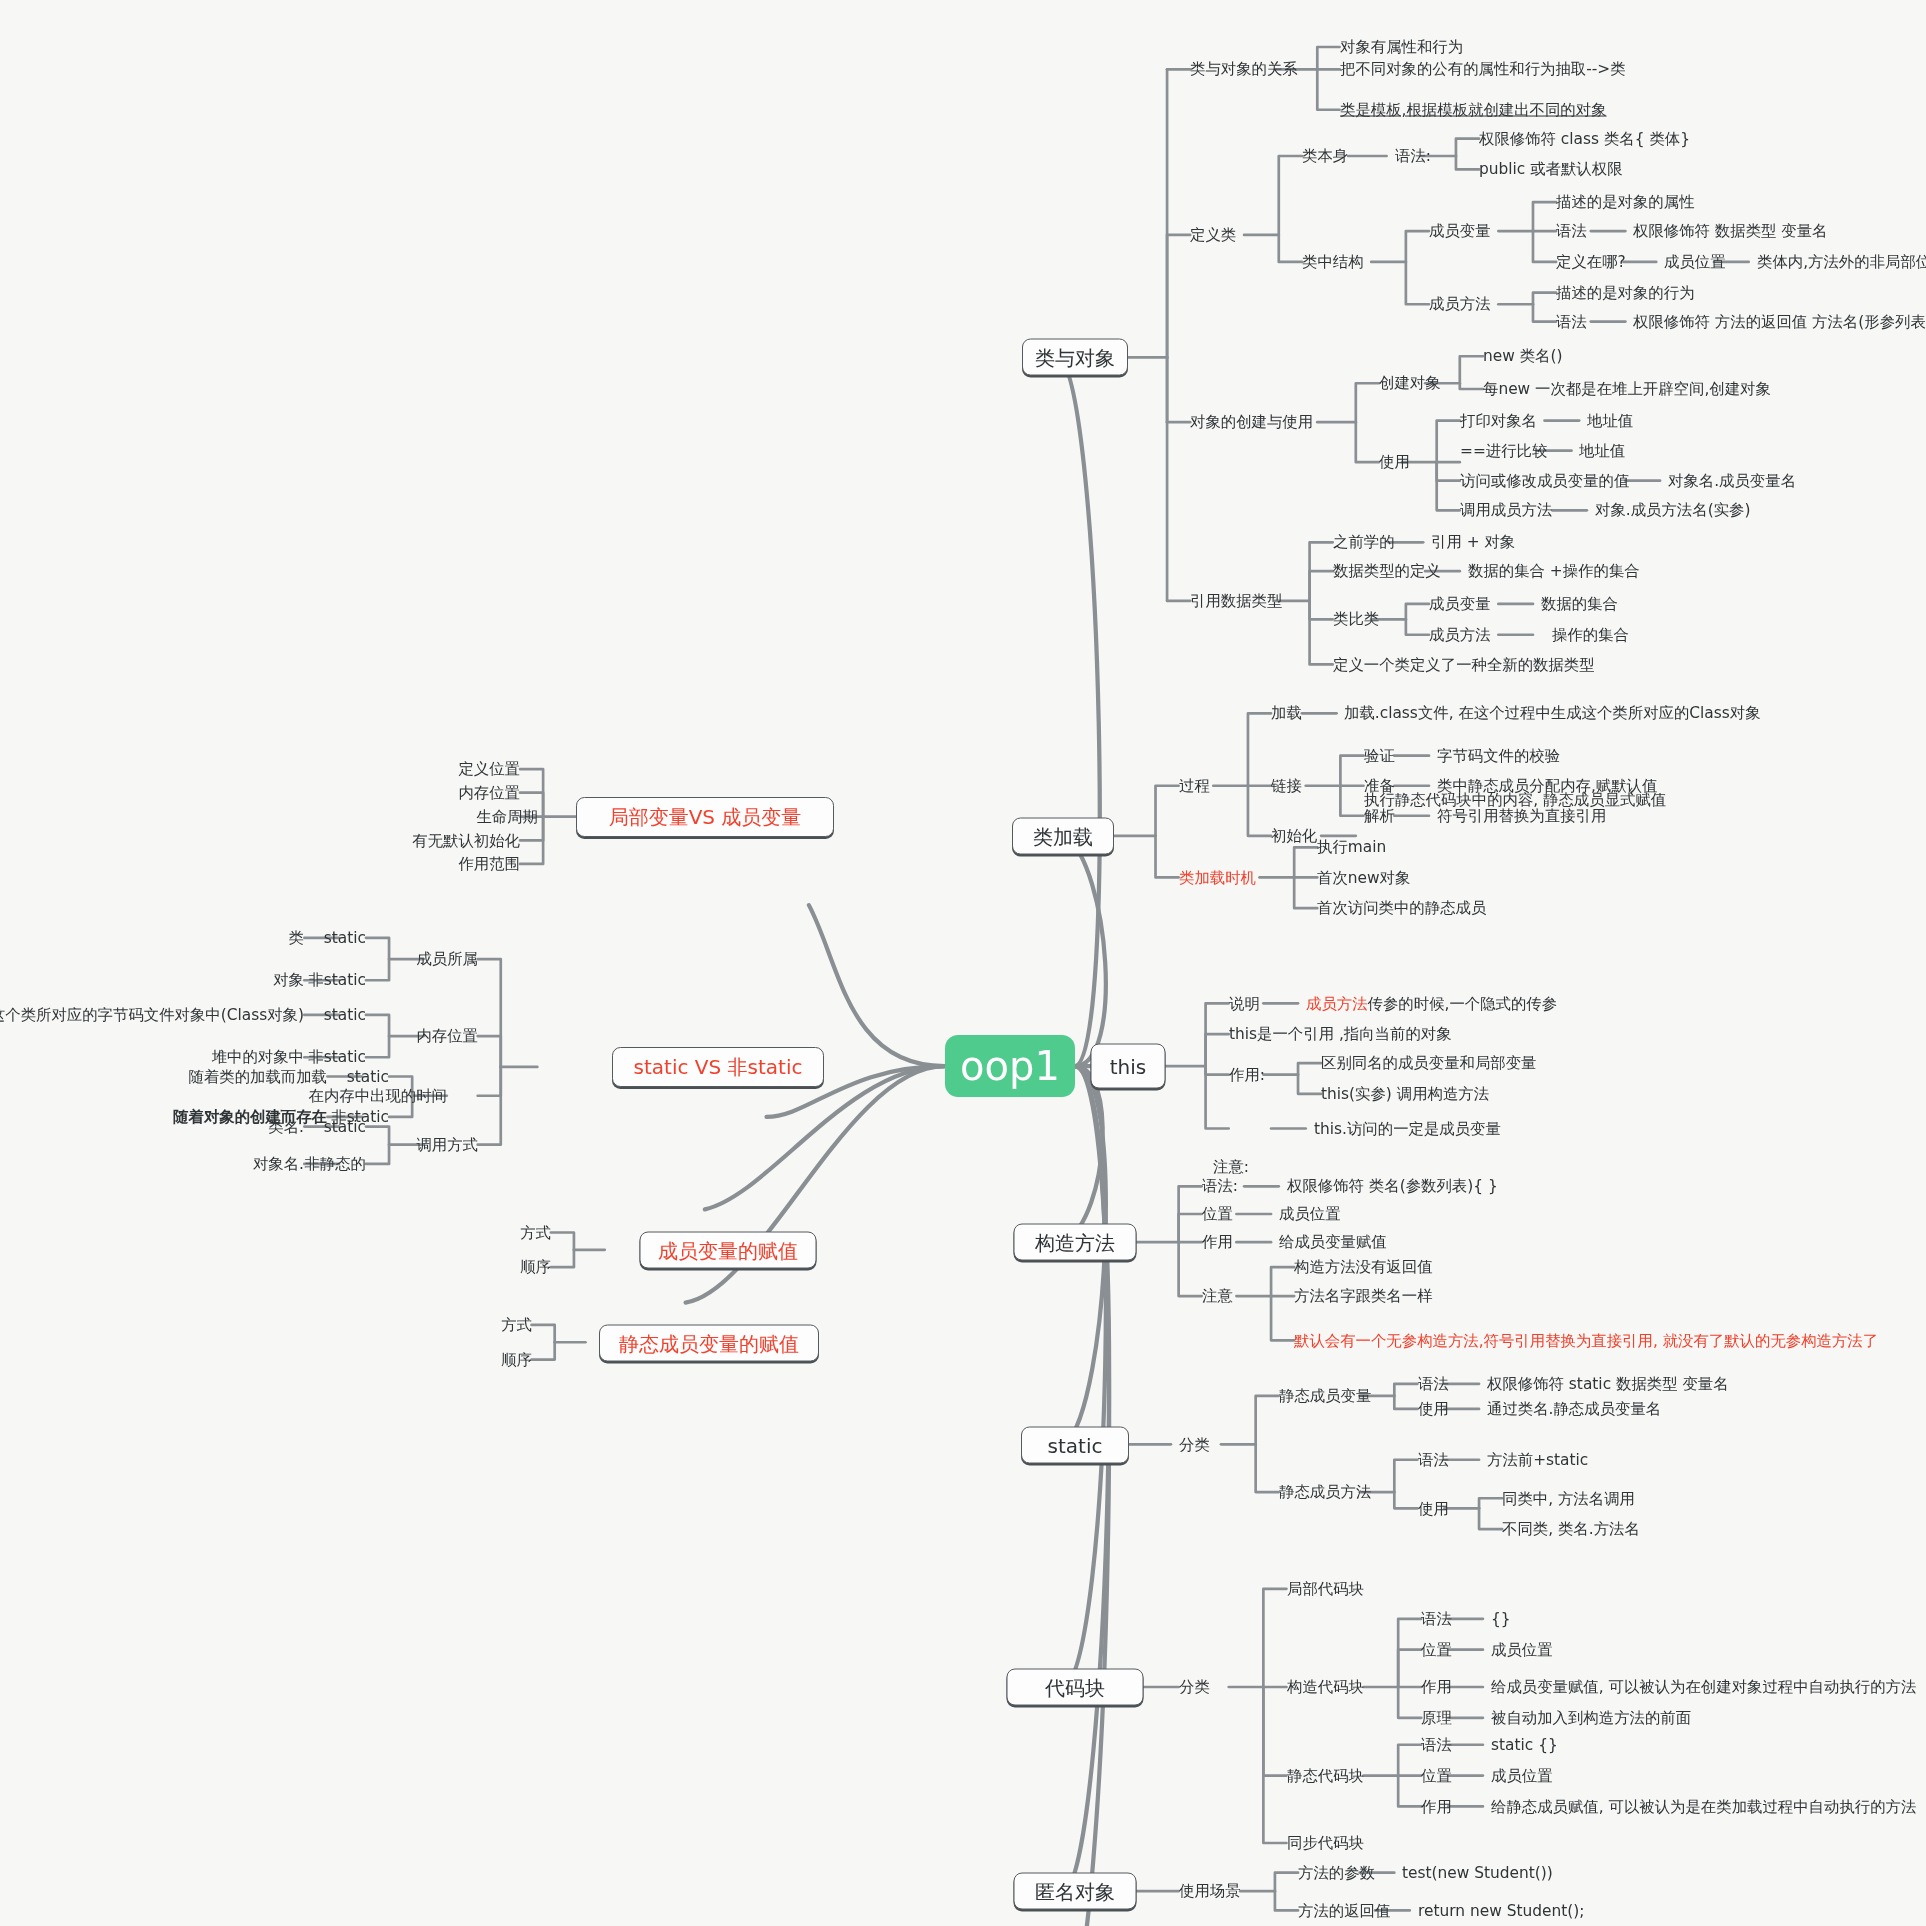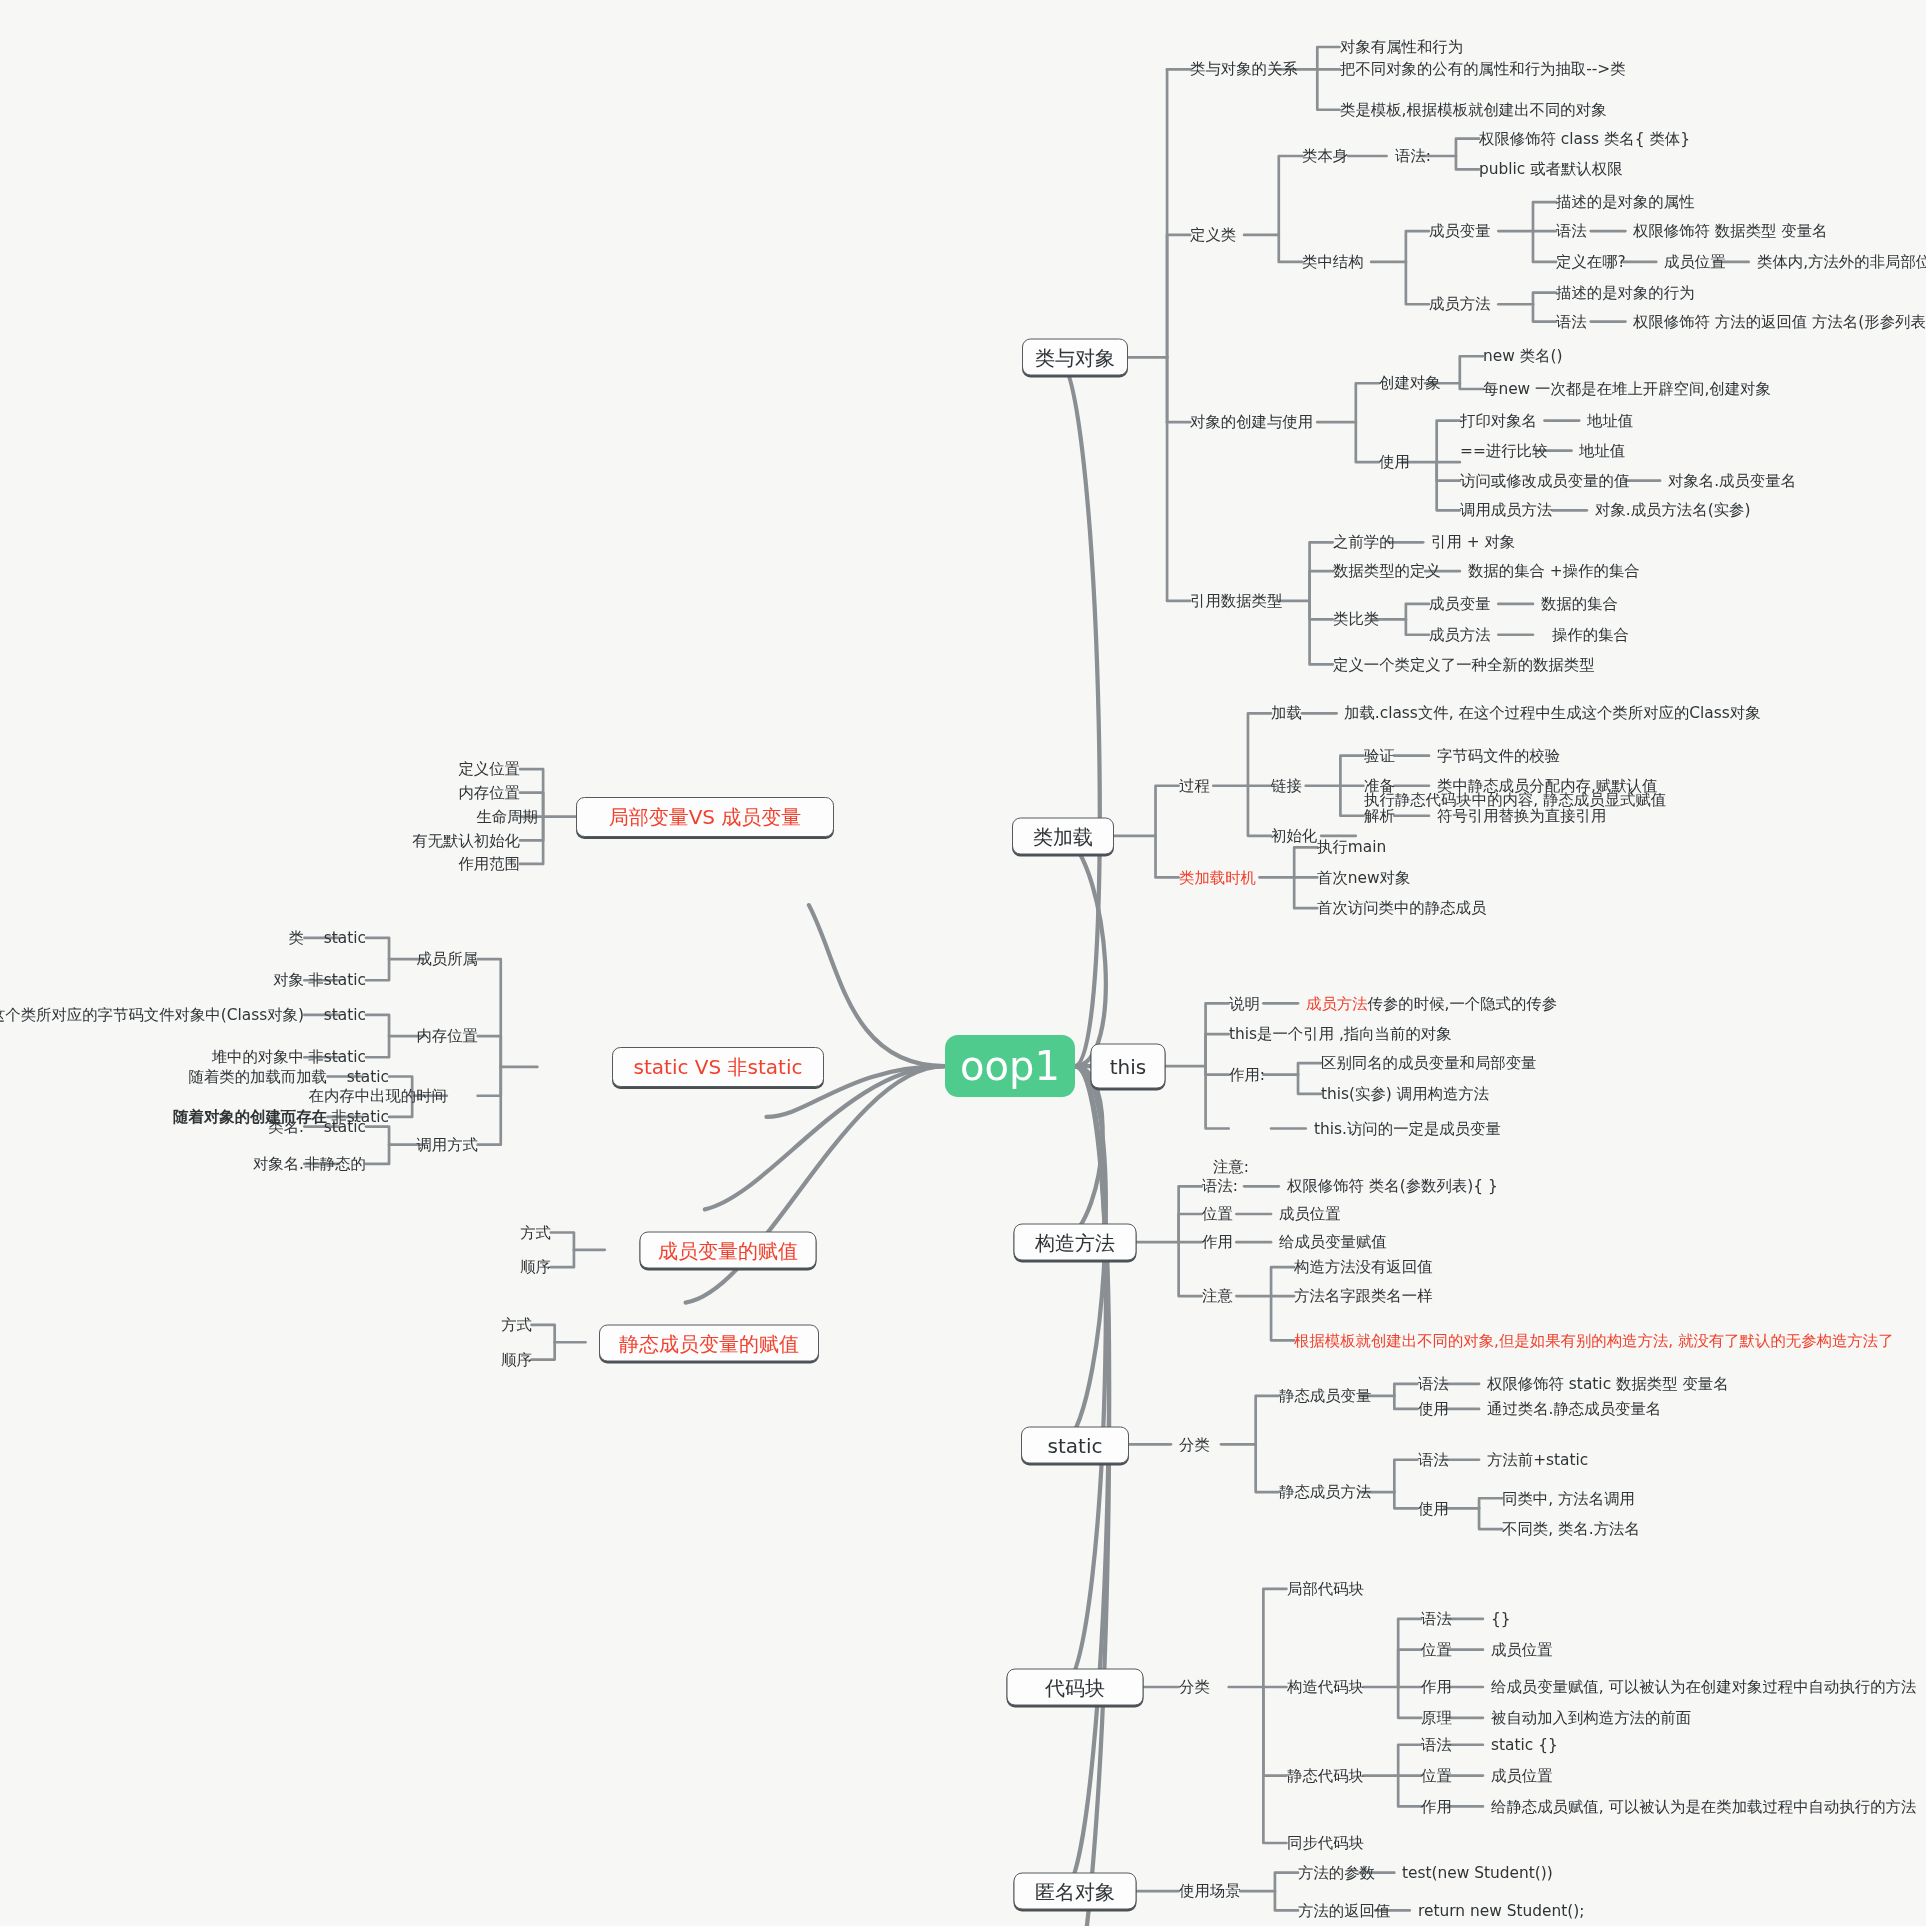--- a/index.html
+++ b/index.html
@@ -314,21 +314,21 @@
   <div class="box red node" style="left:728px;top:1250px;width:177px;height:37px;">
     <span>成员变量的赋值</span>
     </div>
   <div class="box red node" style="left:709px;top:1343px;width:220px;height:37px;">
     <span>静态成员变量的赋值</span>
     </div>
 
   <div class="txt node" style="left:1190px;top:69px;">类与对象的关系</div>
   <div class="txt node" style="left:1340px;top:47px;">对象有属性和行为</div>
   <div class="txt node" style="left:1340px;top:69px;">把不同对象的公有的属性和行为抽取--&gt;类</div>
-  <div class="txt node" style="left:1340px;top:110px;">类是模板,根据模板就创建出不同的对象</div>
+  <div class="txt node" style="left:1340px;top:110px;text-decoration:underline;">类是模板,根据模板就创建出不同的对象</div>
 
   <div class="txt node" style="left:1190px;top:235px;">定义类</div>
   <div class="txt node" style="left:1302px;top:156px;">类本身</div>
   <div class="txt node" style="left:1395px;top:156px;">语法:</div>
   <div class="txt node" style="left:1479px;top:139px;">权限修饰符 class 类名{ 类体}</div>
   <div class="txt node" style="left:1479px;top:169px;">public 或者默认权限</div>
 
   <div class="txt node" style="left:1302px;top:262px;">类中结构</div>
   <div class="txt node" style="left:1429px;top:231px;">成员变量</div>
   <div class="txt node" style="left:1556px;top:202px;">描述的是对象的属性</div>
@@ -399,21 +399,21 @@
 
   <div class="txt node" style="left:1202px;top:1186px;">语法:</div>
   <div class="txt node" style="left:1287px;top:1186px;">权限修饰符 类名(参数列表){ }</div>
   <div class="txt node" style="left:1202px;top:1214px;">位置</div>
   <div class="txt node" style="left:1279px;top:1214px;">成员位置</div>
   <div class="txt node" style="left:1202px;top:1242px;">作用</div>
   <div class="txt node" style="left:1279px;top:1242px;">给成员变量赋值</div>
   <div class="txt node" style="left:1202px;top:1296px;">注意</div>
   <div class="txt node" style="left:1294px;top:1267px;">构造方法没有返回值</div>
   <div class="txt node" style="left:1294px;top:1296px;">方法名字跟类名一样</div>
-  <div class="txt red node" style="left:1294px;top:1341px;">根据模板就创建出不同的对象,但是如果有别的构造方法, 就没有了默认的无参构造方法了</div>
+  <div class="txt red node" style="left:1294px;top:1341px;">默认会有一个无参构造方法,符号引用替换为直接引用, 就没有了默认的无参构造方法了</div>
 
   <div class="txt node" style="left:1179px;top:1445px;">分类</div>
   <div class="txt node" style="left:1279px;top:1396px;">静态成员变量</div>
   <div class="txt node" style="left:1418px;top:1384px;">语法</div>
   <div class="txt node" style="left:1487px;top:1384px;">权限修饰符 static  数据类型 变量名</div>
   <div class="txt node" style="left:1418px;top:1409px;">使用</div>
   <div class="txt node" style="left:1487px;top:1409px;">通过类名.静态成员变量名</div>
   <div class="txt node" style="left:1279px;top:1492px;">静态成员方法</div>
   <div class="txt node" style="left:1418px;top:1460px;">语法</div>
   <div class="txt node" style="left:1487px;top:1460px;">方法前+static</div>

